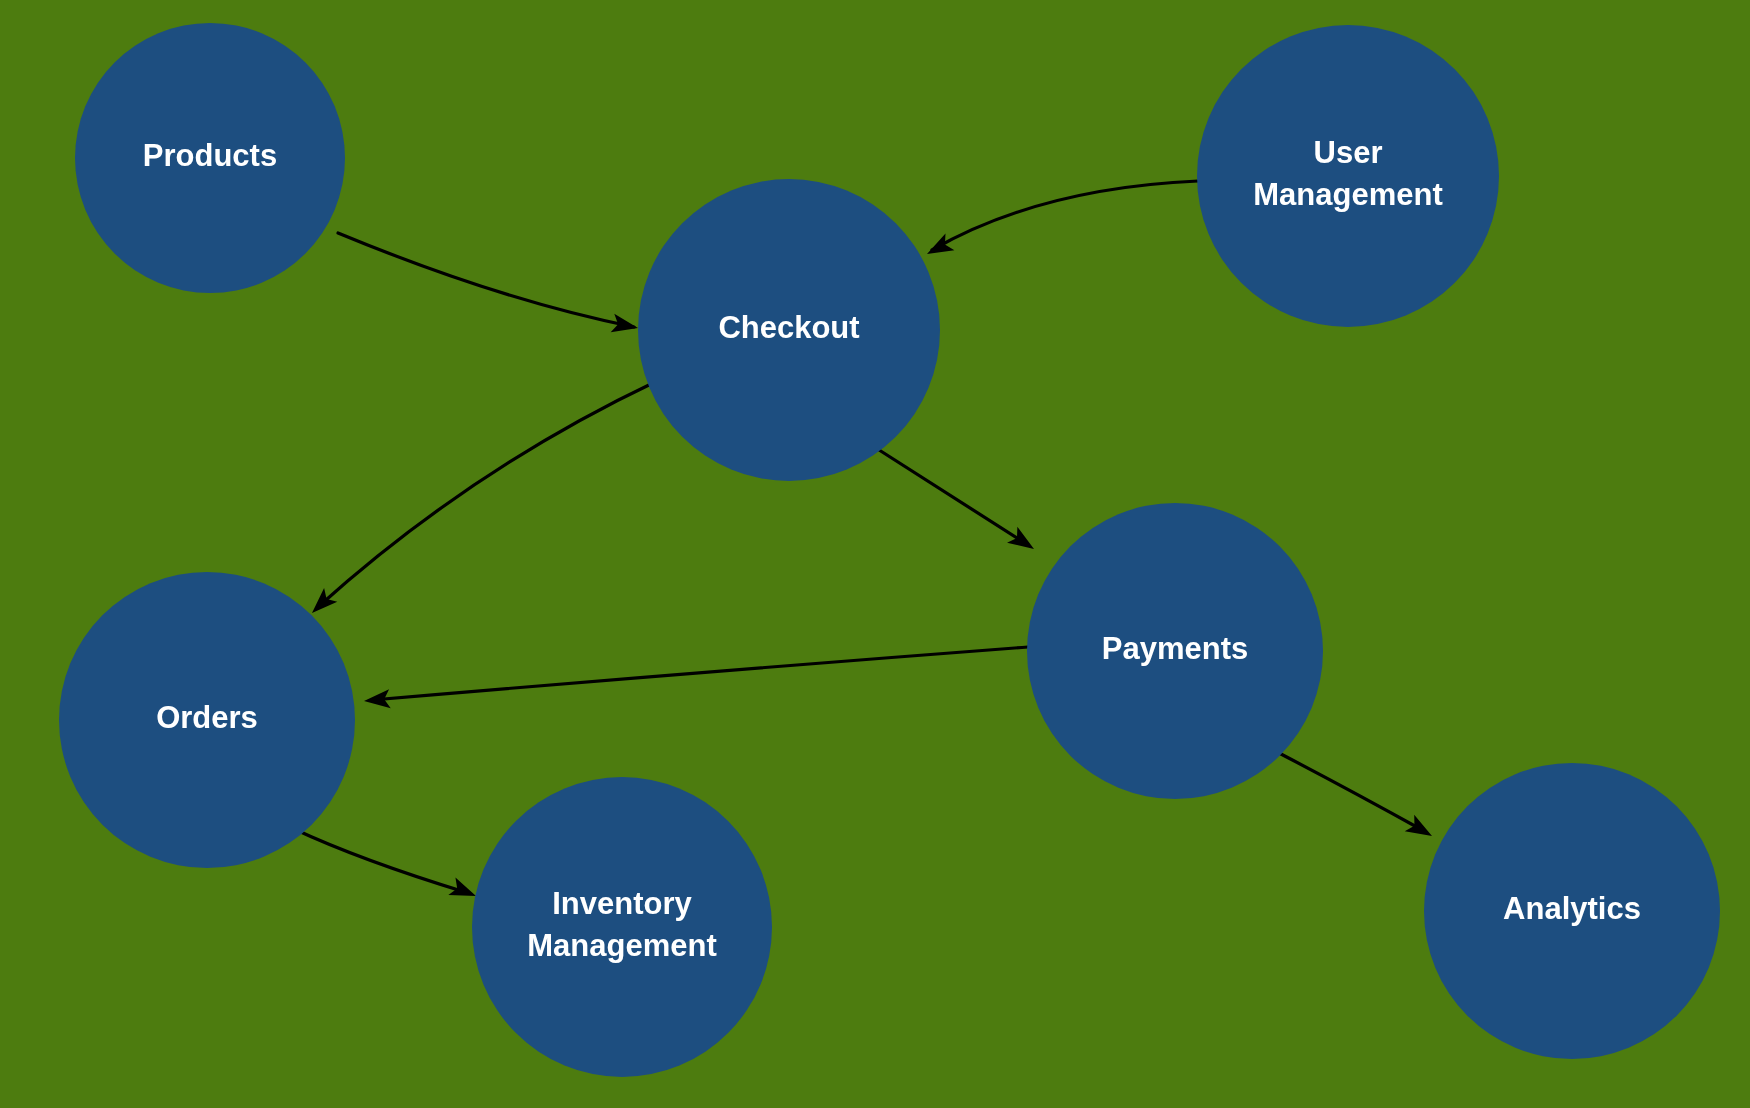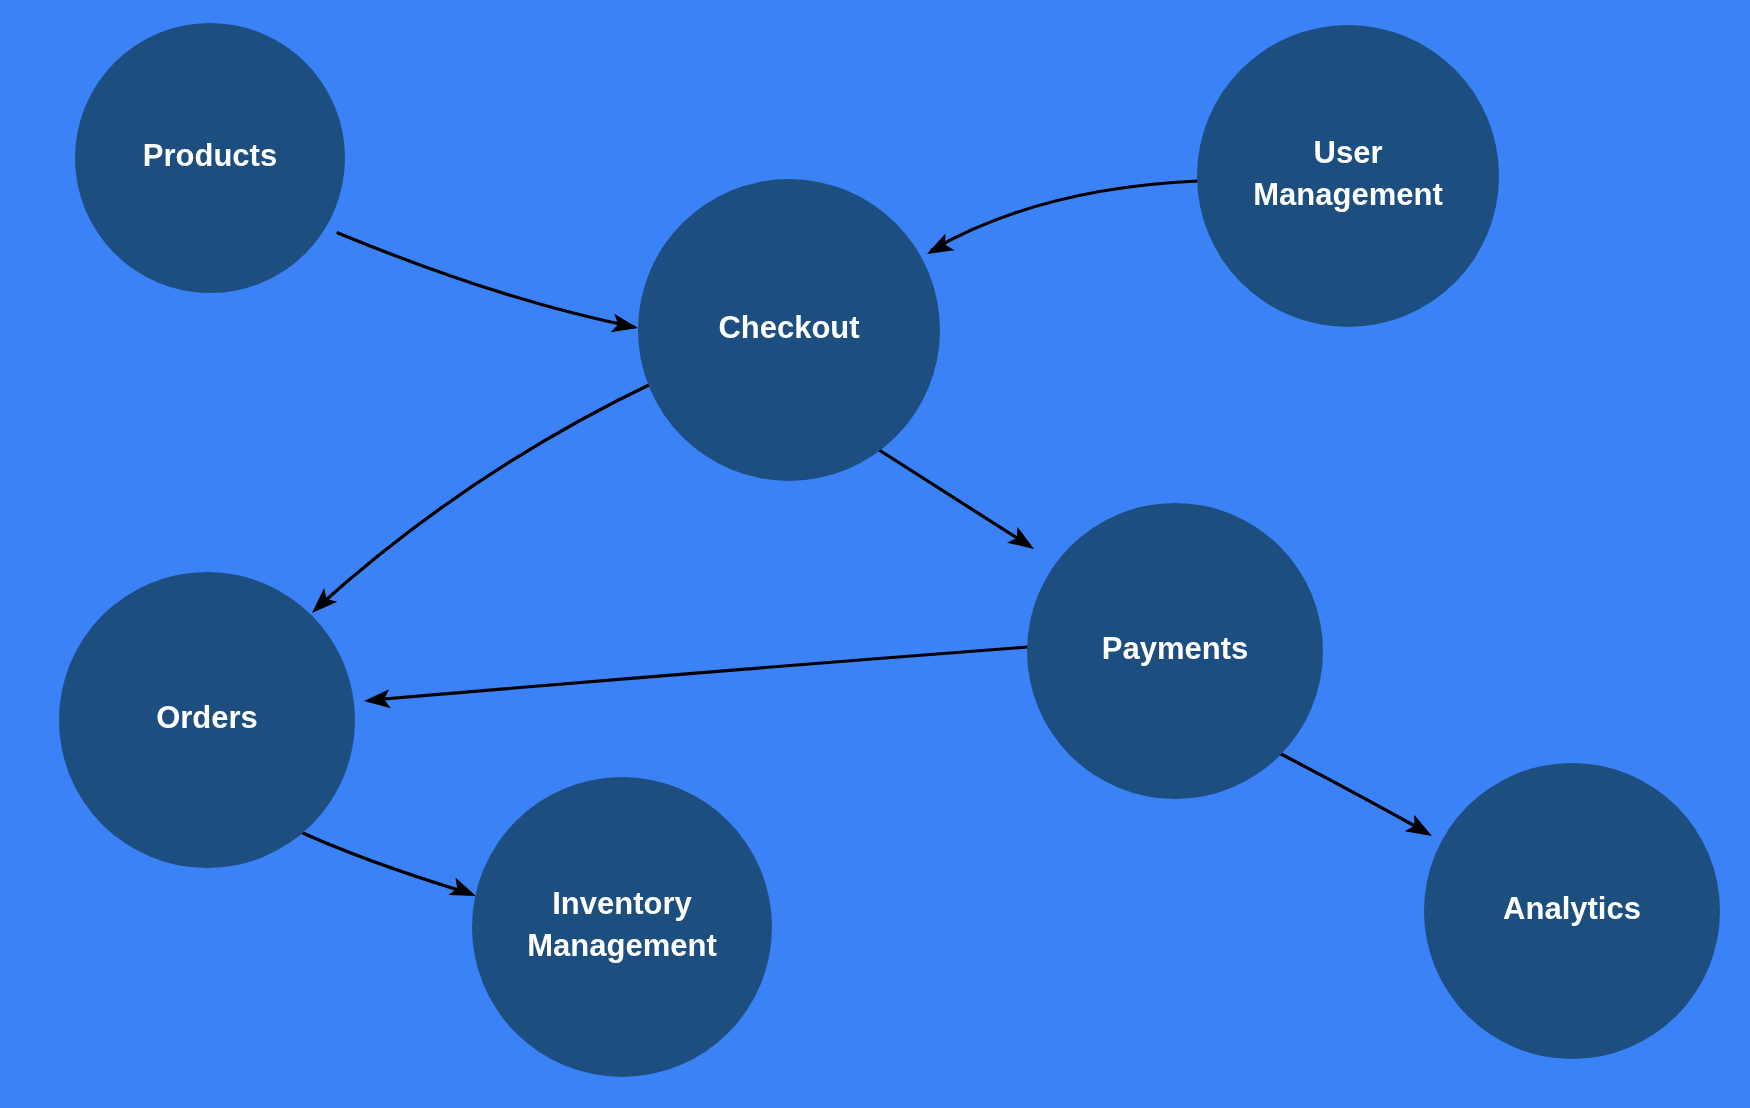--- a/index.html
+++ b/index.html
@@ -11,21 +11,21 @@
   body {
     width: 1750px;
     height: 1108px;
     overflow: hidden;
     font-family: "Liberation Sans", sans-serif;
   }
   #graph-canvas {
     position: relative;
     width: 1750px;
     height: 1108px;
-    background: #3b82f6;
+    background: #4d7c0f;
   }
   #graph-svg {
     position: absolute;
     top: 0;
     left: 0;
     width: 1750px;
     height: 1108px;
   }
   .node-circle {
     fill: #1d4e80;

